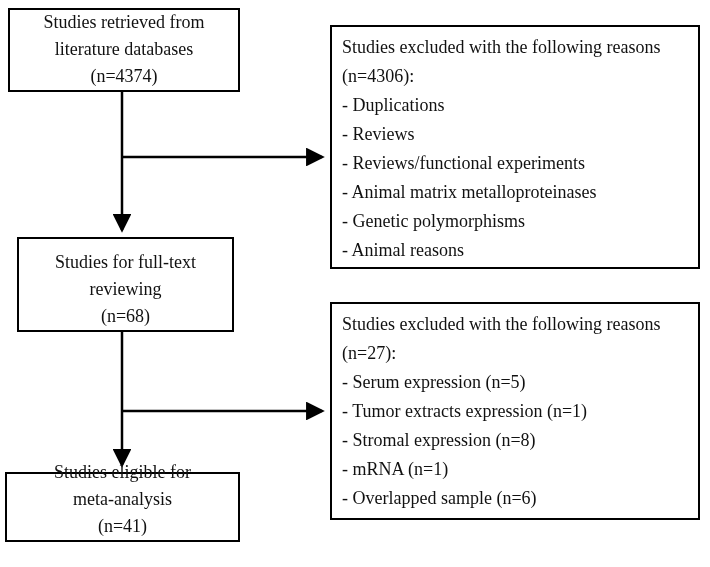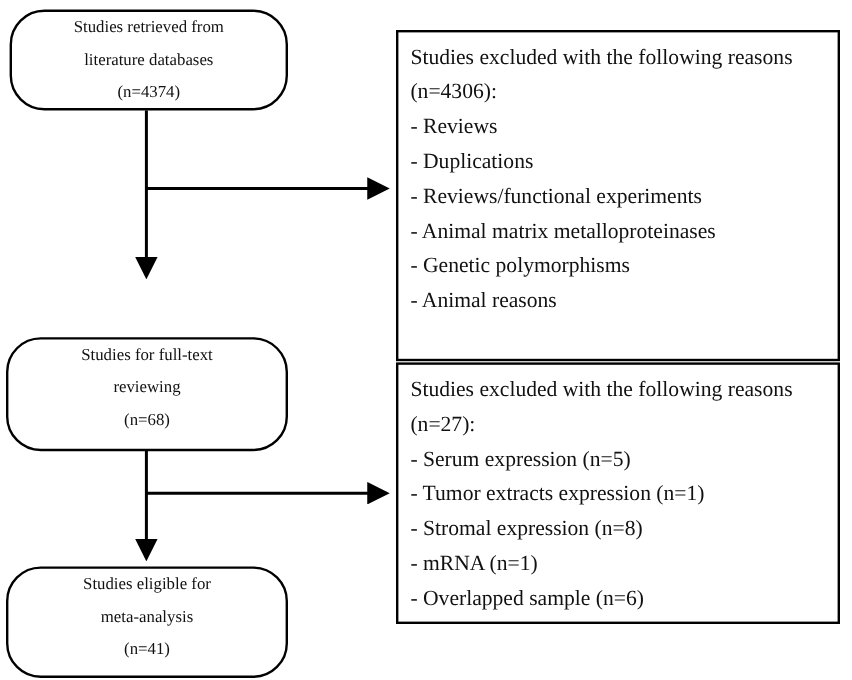--- a/index.html
+++ b/index.html
@@ -25,41 +25,40 @@
     pointer-events: none;
   }
   .box {
     position: absolute;
     box-sizing: border-box;
     border: 2px solid #000000;
     background: #ffffff;
   }
   .box-center {
     display: flex;
-    align-items: flex-start;
+    align-items: flex-end;
     justify-content: center;
     text-align: center;
-    font-size: 14px;
+    font-size: 18px;
     line-height: 27px;
-    border-radius: 29px;
   }
   .pre {
     white-space: pre-line;
   }
   .box-list {
     padding: 6px 14px 6px 10px;
     font-size: 18px;
     line-height: 29px;
     text-align: left;
   }
   .box-retrieved  { left: 8px;   top: 8px;   width: 232px; height: 84px; }
-  .box-excl-top   { left: 330px; top: 25px;  width: 370px; height: 276px; }
-  .box-fulltext   { left: 5px;   top: 237px; width: 235px; height: 95px; margin-top: 44px; }
+  .box-excl-top   { left: 330px; top: 25px;  width: 370px; height: 244px; }
+  .box-fulltext   { left: 17px;   top: 237px; width: 217px; height: 95px; }
   .box-excl-bot   { left: 330px; top: 302px; width: 370px; height: 218px; }
-  .box-eligible   { left: 5px;   top: 472px; width: 235px; height: 93px; }
+  .box-eligible   { left: 5px;   top: 472px; width: 235px; height: 70px; }
 </style>
 </head>
 <body>
 
 <div class="canvas">
 
   <svg class="arrows" viewBox="0 0 710 567" xmlns="http://www.w3.org/2000/svg">
     <defs>
       <marker id="arrowhead" viewBox="0 0 10 10" refX="8.5" refY="5" markerWidth="7.5" markerHeight="7.5" orient="auto-start-reverse">
         <path d="M0,0 L10,5 L0,10 z" fill="#000000"></path>
@@ -72,22 +71,22 @@
   </svg>
 
   <div class="box box-center box-retrieved">
     <div class="pre">Studies retrieved from
 literature databases
 (n=4374)</div>
   </div>
 
   <div class="box box-list box-excl-top">
     <div>Studies excluded with the following reasons (n=4306):</div>
+    <div>- Duplications</div>
     <div>- Reviews</div>
-    <div>- Duplications</div>
     <div>- Reviews/functional experiments</div>
     <div>- Animal matrix metalloproteinases</div>
     <div>- Genetic polymorphisms</div>
     <div>- Animal reasons</div>
   </div>
 
   <div class="box box-center box-fulltext">
     <div class="pre">Studies for full-text
 reviewing
 (n=68)</div>

